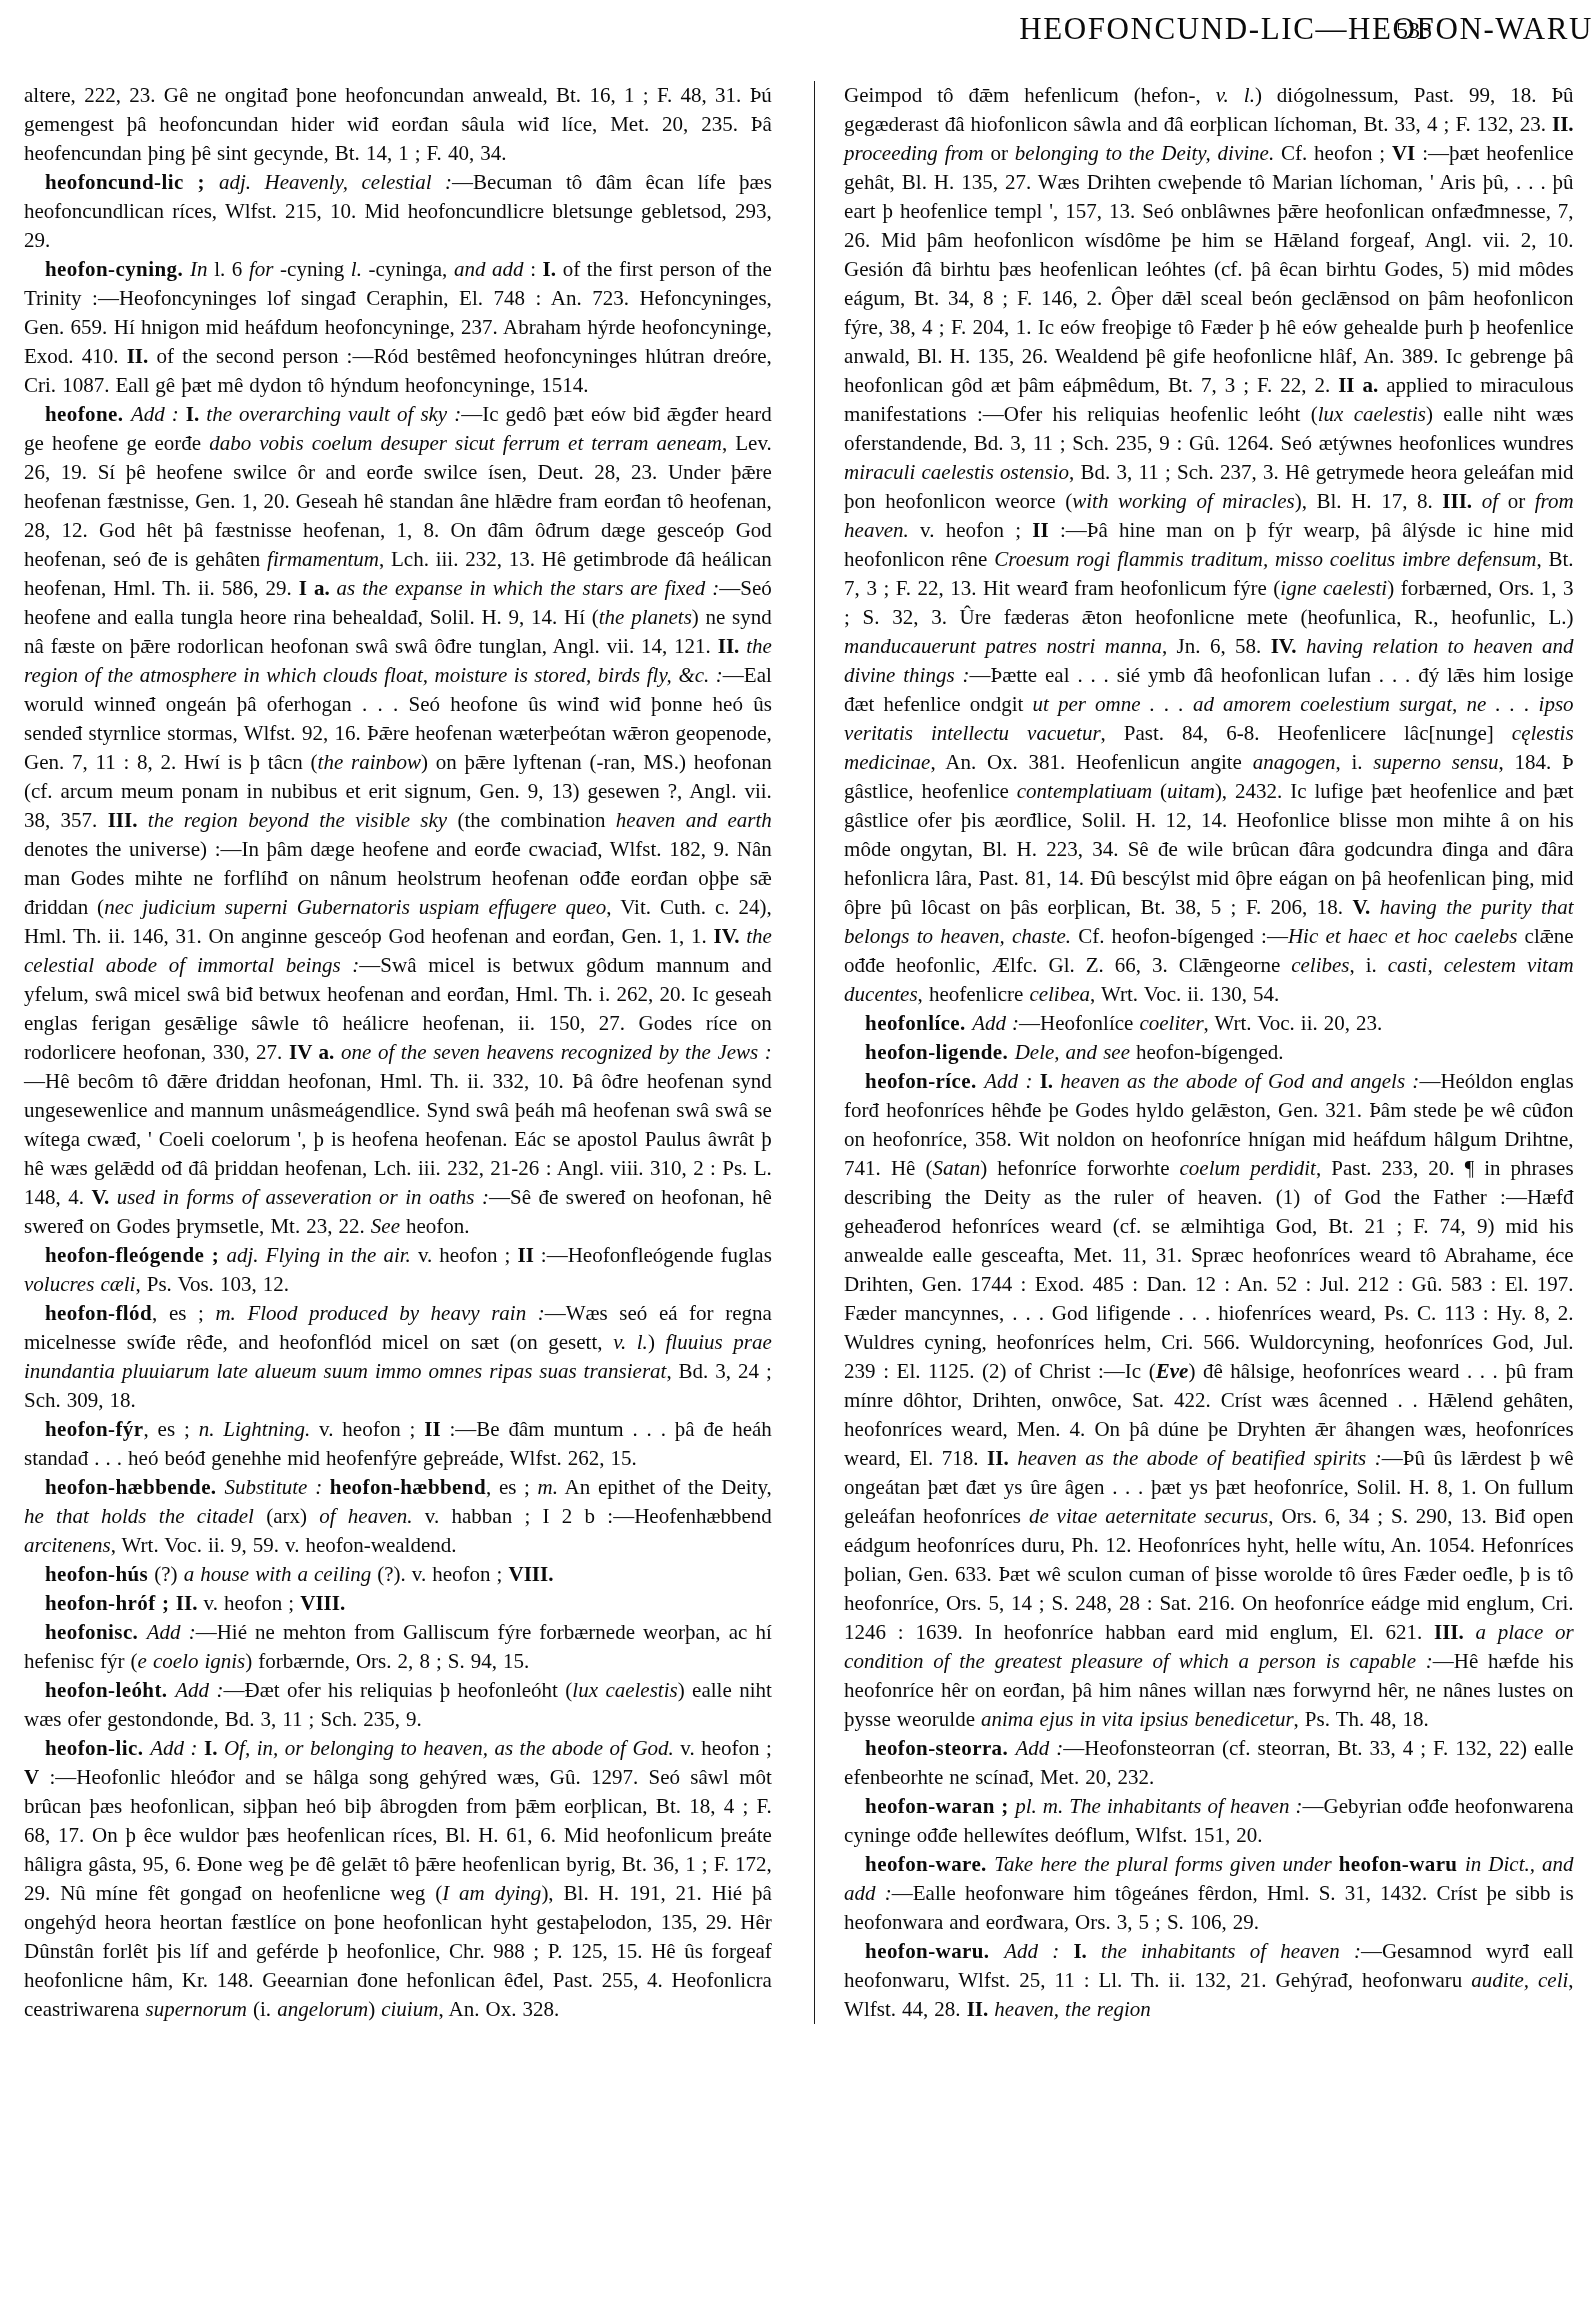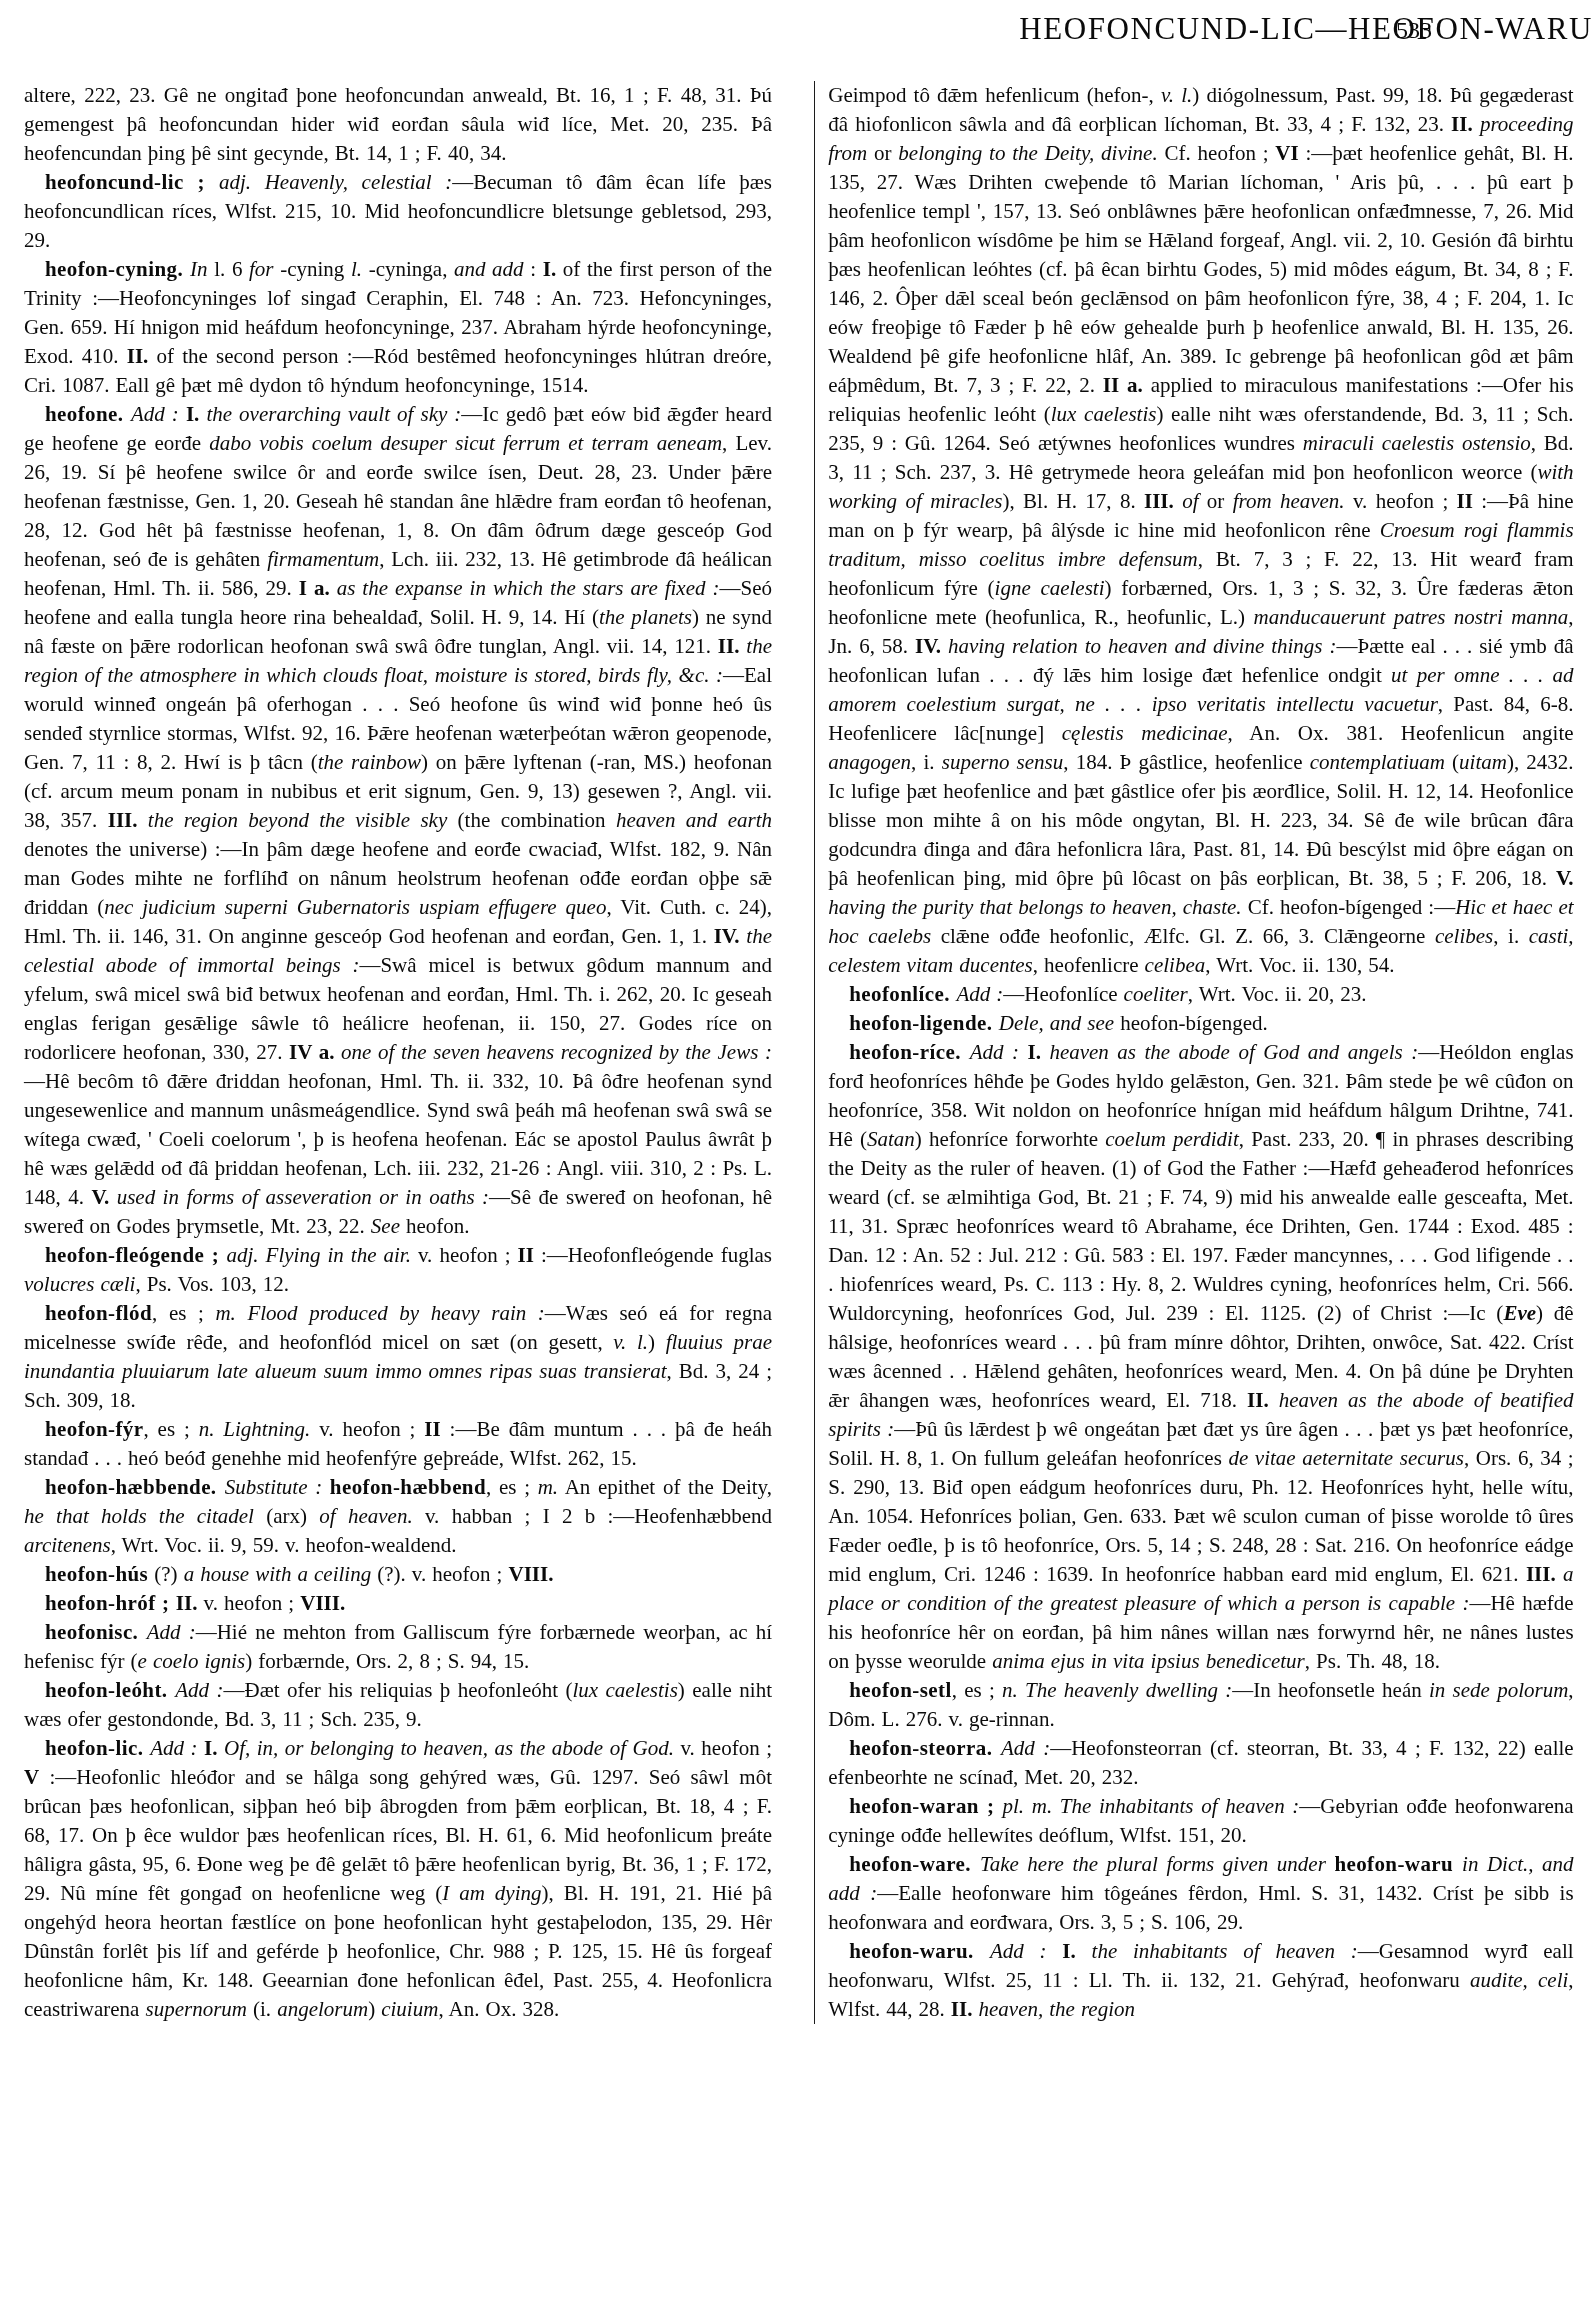--- a/index.html
+++ b/index.html
@@ -51,21 +51,21 @@
   }
   section.col {
     width: 50%;
     box-sizing: border-box;
     font-size: 21px;
     line-height: 29px;
     text-align: justify;
     word-spacing: 0.8px;
   }
   section.col-left  { padding-right: 11.3px; }
-  section.col-right { padding-left: 13px; border-left: 1.6px solid #1c1c1c; }
+  section.col-right { padding-left: 29px; border-left: 1.6px solid #1c1c1c; }
   p.para {
     margin: 0;
     padding: 0;
   }
   p.entry { text-indent: 21px; }
   p.cont  { text-indent: 0; }
   .b  { font-weight: bold; }
   .i  { font-style: italic; }
   .bi { font-weight: bold; font-style: italic; }
   .hw { font-weight: bold; letter-spacing: 0.4px; }
@@ -93,21 +93,20 @@
         <p class="para entry"><span class="hw">heofon-hróf ; </span><span class="b">II.</span><span>  v. heofon ; </span><span class="b">VIII.</span></p>
         <p class="para entry"><span class="hw">heofonisc.  </span><span class="i">Add :</span><span>—Hié ne mehton from Galliscum fýre forbærnede weorþan, ac hí hefenisc fýr (</span><span class="i">e coelo ignis</span><span>) forbærnde, Ors. 2, 8 ; S. 94, 15.</span></p>
         <p class="para entry"><span class="hw">heofon-leóht.  </span><span class="i">Add :</span><span>—Đæt ofer his reliquias þ heofonleóht (</span><span class="i">lux caelestis</span><span>) ealle niht wæs ofer gestondonde, Bd. 3, 11 ; Sch. 235, 9.</span></p>
         <p class="para entry"><span class="hw">heofon-lic.  </span><span class="i">Add : </span><span class="b">I. </span><span class="i">Of, in, or belonging to heaven, as the abode of God.</span><span>  v. heofon ; </span><span class="b">V</span><span> :—Heofonlic hleóđor and se hâlga song gehýred wæs, Gû. 1297.  Seó sâwl môt brûcan þæs heofonlican, siþþan heó biþ âbrogden from þǣm eorþlican, Bt. 18, 4 ; F. 68, 17.  On þ êce wuldor þæs heofenlican ríces, Bl. H. 61, 6.  Mid heofonlicum þreáte hâligra gâsta, 95, 6.  Đone weg þe đê gelǣt tô þǣre heofenlican byrig, Bt. 36, 1 ; F. 172, 29.  Nû míne fêt gongađ on heofenlicne weg (</span><span class="i">I am dying</span><span>), Bl. H. 191, 21.  Hié þâ ongehýd heora heortan fæstlíce on þone heofonlican hyht gestaþelodon, 135, 29.  Hêr Dûnstân forlêt þis líf and geférde þ heofonlice, Chr. 988 ; P. 125, 15.  Hê ûs forgeaf heofonlicne hâm, Kr. 148.  Geearnian đone hefonlican êđel, Past. 255, 4.  Heofonlicra ceastriwarena </span><span class="i">supernorum</span><span> (i. </span><span class="i">angelorum</span><span>) </span><span class="i">ciuium</span><span>, An. Ox. 328.</span></p>
       </section>
     <section class="col col-right">
         <p class="para cont"><span>Geimpod tô đǣm hefenlicum (hefon-, </span><span class="i">v. l.</span><span>) diógolnessum, Past. 99, 18.  Þû gegæderast đâ hiofonlicon sâwla and đâ eorþlican líchoman, Bt. 33, 4 ; F. 132, 23.  </span><span class="b">II. </span><span class="i">proceeding from </span><span>or </span><span class="i">belonging to the Deity, divine.</span><span>  Cf. heofon ; </span><span class="b">VI</span><span> :—þæt heofenlice gehât, Bl. H. 135, 27.  Wæs Drihten cweþende tô Marian líchoman, ' Aris þû, . . . þû eart þ heofenlice templ ', 157, 13.  Seó onblâwnes þǣre heofonlican onfæđmnesse, 7, 26.  Mid þâm heofonlicon wísdôme þe him se Hǣland forgeaf, Angl. vii. 2, 10.  Gesión đâ birhtu þæs heofenlican leóhtes (cf. þâ êcan birhtu Godes, 5) mid môdes eágum, Bt. 34, 8 ; F. 146, 2.  Ôþer dǣl sceal beón geclǣnsod on þâm heofonlicon fýre, 38, 4 ; F. 204, 1.  Ic eów freoþige tô Fæder þ hê eów gehealde þurh þ heofenlice anwald, Bl. H. 135, 26.  Wealdend þê gife heofonlicne hlâf, An. 389.  Ic gebrenge þâ heofonlican gôd æt þâm eáþmêdum, Bt. 7, 3 ; F. 22, 2.  </span><span class="b">II a. </span><span>applied to miraculous manifestations :—Ofer his reliquias heofenlic leóht (</span><span class="i">lux caelestis</span><span>) ealle niht wæs oferstandende, Bd. 3, 11 ; Sch. 235, 9 : Gû. 1264.  Seó ætýwnes heofonlices wundres </span><span class="i">miraculi caelestis ostensio</span><span>, Bd. 3, 11 ; Sch. 237, 3.  Hê getrymede heora geleáfan mid þon heofonlicon weorce (</span><span class="i">with working of miracles</span><span>), Bl. H. 17, 8.  </span><span class="b">III. </span><span class="i">of </span><span>or </span><span class="i">from heaven.</span><span>  v. heofon ; </span><span class="b">II</span><span> :—Þâ hine man on þ fýr wearp, þâ âlýsde ic hine mid heofonlicon rêne </span><span class="i">Croesum rogi flammis traditum, misso coelitus imbre defensum</span><span>, Bt. 7, 3 ; F. 22, 13.  Hit wearđ fram heofonlicum fýre (</span><span class="i">igne caelesti</span><span>) forbærned, Ors. 1, 3 ; S. 32, 3.  Ûre fæderas ǣton heofonlicne mete (heofunlica, R., heofunlic, L.) </span><span class="i">manducauerunt patres nostri manna</span><span>, Jn. 6, 58.  </span><span class="b">IV. </span><span class="i">having relation to heaven and divine things :</span><span>—Þætte eal . . . sié ymb đâ heofonlican lufan . . . đý lǣs him losige đæt hefenlice ondgit </span><span class="i">ut per omne . . . ad amorem coelestium surgat, ne . . . ipso veritatis intellectu vacuetur</span><span>, Past. 84, 6-8.  Heofenlicere lâc[nunge] </span><span class="i">cęlestis medicinae</span><span>, An. Ox. 381.  Heofenlicun angite </span><span class="i">anagogen</span><span>, i. </span><span class="i">superno sensu</span><span>, 184.  Þ gâstlice, heofenlice </span><span class="i">contemplatiuam</span><span> (</span><span class="i">uitam</span><span>), 2432.  Ic lufige þæt heofenlice and þæt gâstlice ofer þis æorđlice, Solil. H. 12, 14.  Heofonlice blisse mon mihte â on his môde ongytan, Bl. H. 223, 34.  Sê đe wile brûcan đâra godcundra đinga and đâra hefonlicra lâra, Past. 81, 14.  Đû bescýlst mid ôþre eágan on þâ heofenlican þing, mid ôþre þû lôcast on þâs eorþlican, Bt. 38, 5 ; F. 206, 18.  </span><span class="b">V. </span><span class="i">having the purity that belongs to heaven, chaste.</span><span>  Cf. heofon-bígenged :—</span><span class="i">Hic et haec et hoc caelebs</span><span> clǣne ođđe heofonlic, Ælfc. Gl. Z. 66, 3.  Clǣngeorne </span><span class="i">celibes</span><span>, i. </span><span class="i">casti, celestem vitam ducentes</span><span>, heofenlicre </span><span class="i">celibea</span><span>, Wrt. Voc. ii. 130, 54.</span></p>
         <p class="para entry"><span class="hw">heofonlíce.  </span><span class="i">Add :</span><span>—Heofonlíce </span><span class="i">coeliter</span><span>, Wrt. Voc. ii. 20, 23.</span></p>
         <p class="para entry"><span class="hw">heofon-ligende.  </span><span class="i">Dele, and see </span><span>heofon-bígenged.</span></p>
         <p class="para entry"><span class="hw">heofon-ríce.  </span><span class="i">Add : </span><span class="b">I. </span><span class="i">heaven as the abode of God and angels :</span><span>—Heóldon englas forđ heofonríces hêhđe þe Godes hyldo gelǣston, Gen. 321.  Þâm stede þe wê cûđon on heofonríce, 358.  Wit noldon on heofonríce hnígan mid heáfdum hâlgum Drihtne, 741.  Hê (</span><span class="i">Satan</span><span>) hefonríce forworhte </span><span class="i">coelum perdidit</span><span>, Past. 233, 20.  ¶ in phrases describing the Deity as the ruler of heaven.  (1) of God the Father :—Hæfđ geheađerod hefonríces weard (cf. se ælmihtiga God, Bt. 21 ; F. 74, 9) mid his anwealde ealle gesceafta, Met. 11, 31.  Spræc heofonríces weard tô Abrahame, éce Drihten, Gen. 1744 : Exod. 485 : Dan. 12 : An. 52 : Jul. 212 : Gû. 583 : El. 197.  Fæder mancynnes, . . . God lifigende . . . hiofenríces weard, Ps. C. 113 : Hy. 8, 2.  Wuldres cyning, heofonríces helm, Cri. 566.  Wuldorcyning, heofonríces God, Jul. 239 : El. 1125.  (2) of Christ :—Ic (</span><span class="bi">Eve</span><span>) đê hâlsige, heofonríces weard . . . þû fram mínre dôhtor, Drihten, onwôce, Sat. 422.  Críst wæs âcenned . . Hǣlend gehâten, heofonríces weard, Men. 4.  On þâ dúne þe Dryhten ǣr âhangen wæs, heofonríces weard, El. 718.  </span><span class="b">II. </span><span class="i">heaven as the abode of beatified spirits :</span><span>—Þû ûs lǣrdest þ wê ongeátan þæt đæt ys ûre âgen . . . þæt ys þæt heofonríce, Solil. H. 8, 1.  On fullum geleáfan heofonríces </span><span class="i">de vitae aeternitate securus</span><span>, Ors. 6, 34 ; S. 290, 13.  Biđ open eádgum heofonríces duru, Ph. 12.  Heofonríces hyht, helle wítu, An. 1054.  Hefonríces þolian, Gen. 633.  Þæt wê sculon cuman of þisse worolde tô ûres Fæder oeđle, þ is tô heofonríce, Ors. 5, 14 ; S. 248, 28 : Sat. 216.  On heofonríce eádge mid englum, Cri. 1246 : 1639.  In heofonríce habban eard mid englum, El. 621.  </span><span class="b">III. </span><span class="i">a place or condition of the greatest pleasure of which a person is capable :</span><span>—Hê hæfde his heofonríce hêr on eorđan, þâ him nânes willan næs forwyrnd hêr, ne nânes lustes on þysse weorulde </span><span class="i">anima ejus in vita ipsius benedicetur</span><span>, Ps. Th. 48, 18.</span></p>
-        <p class="para entry"><span class="hw">heofon-setl</span><span>, es ; </span><span class="i">n. The heavenly dwelling :</span><span>—In heofonsetle heán </span><span class="i">in sede polorum</span><span>, Dôm. L. 276.  v. ge-rinnan.</span></p>
         <p class="para entry"><span class="hw">heofon-steorra.  </span><span class="i">Add :</span><span>—Heofonsteorran (cf. steorran, Bt. 33, 4 ; F. 132, 22) ealle efenbeorhte ne scínađ, Met. 20, 232.</span></p>
         <p class="para entry"><span class="hw">heofon-waran ; </span><span class="i">pl. m. The inhabitants of heaven :</span><span>—Gebyrian ođđe heofonwarena cyninge ođđe hellewítes deóflum, Wlfst. 151, 20.</span></p>
         <p class="para entry"><span class="hw">heofon-ware.  </span><span class="i">Take here the plural forms given under </span><span class="hw">heofon-waru </span><span class="i">in Dict., and add :</span><span>—Ealle heofonware him tôgeánes fêrdon, Hml. S. 31, 1432.  Críst þe sibb is heofonwara and eorđwara, Ors. 3, 5 ; S. 106, 29.</span></p>
         <p class="para entry"><span class="hw">heofon-waru.  </span><span class="i">Add : </span><span class="b">I. </span><span class="i">the inhabitants of heaven :</span><span>—Gesamnod wyrđ eall heofonwaru, Wlfst. 25, 11 : Ll. Th. ii. 132, 21.  Gehýrađ, heofonwaru </span><span class="i">audite, celi</span><span>, Wlfst. 44, 28.  </span><span class="b">II. </span><span class="i">heaven, the region</span></p>
       </section>
   </main>
 </div>
 
 
 </body></html>

